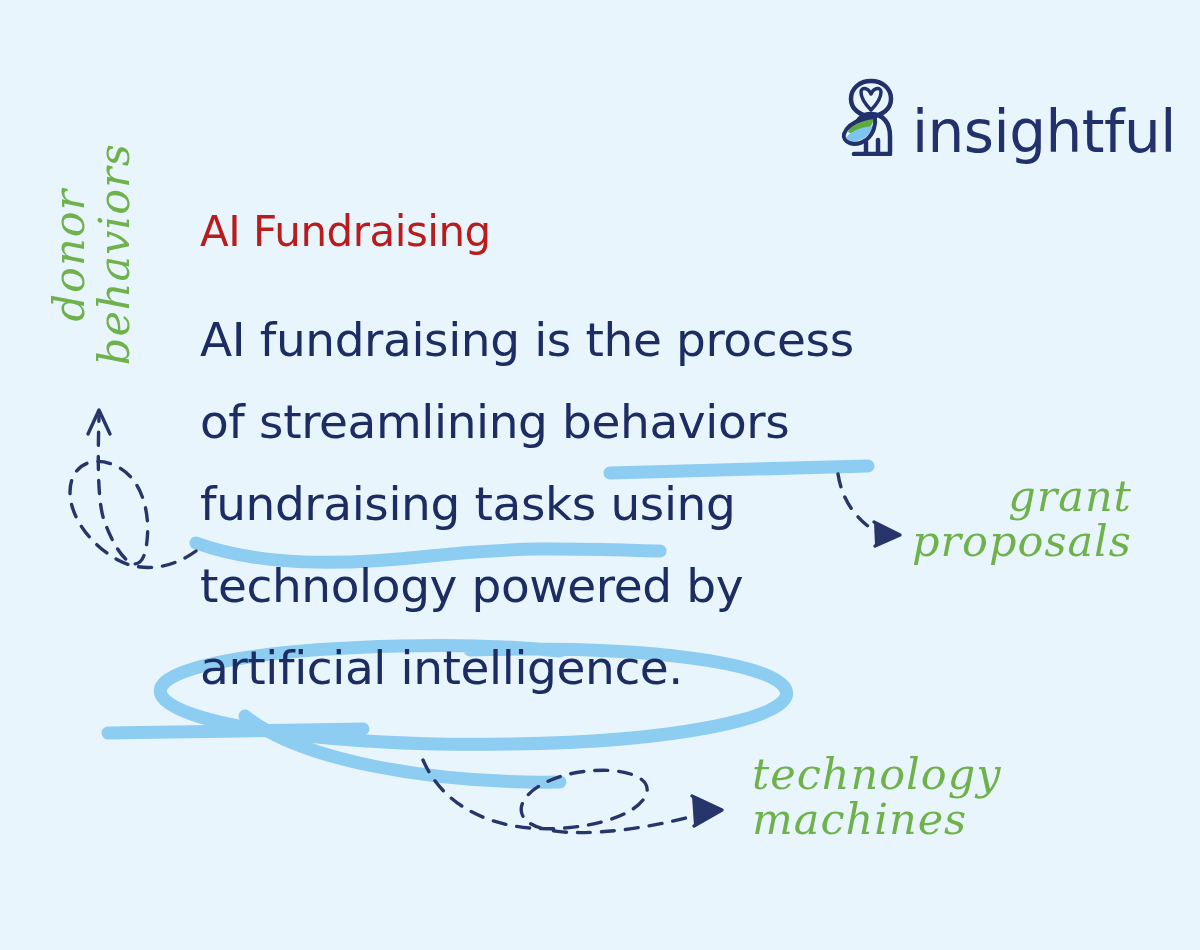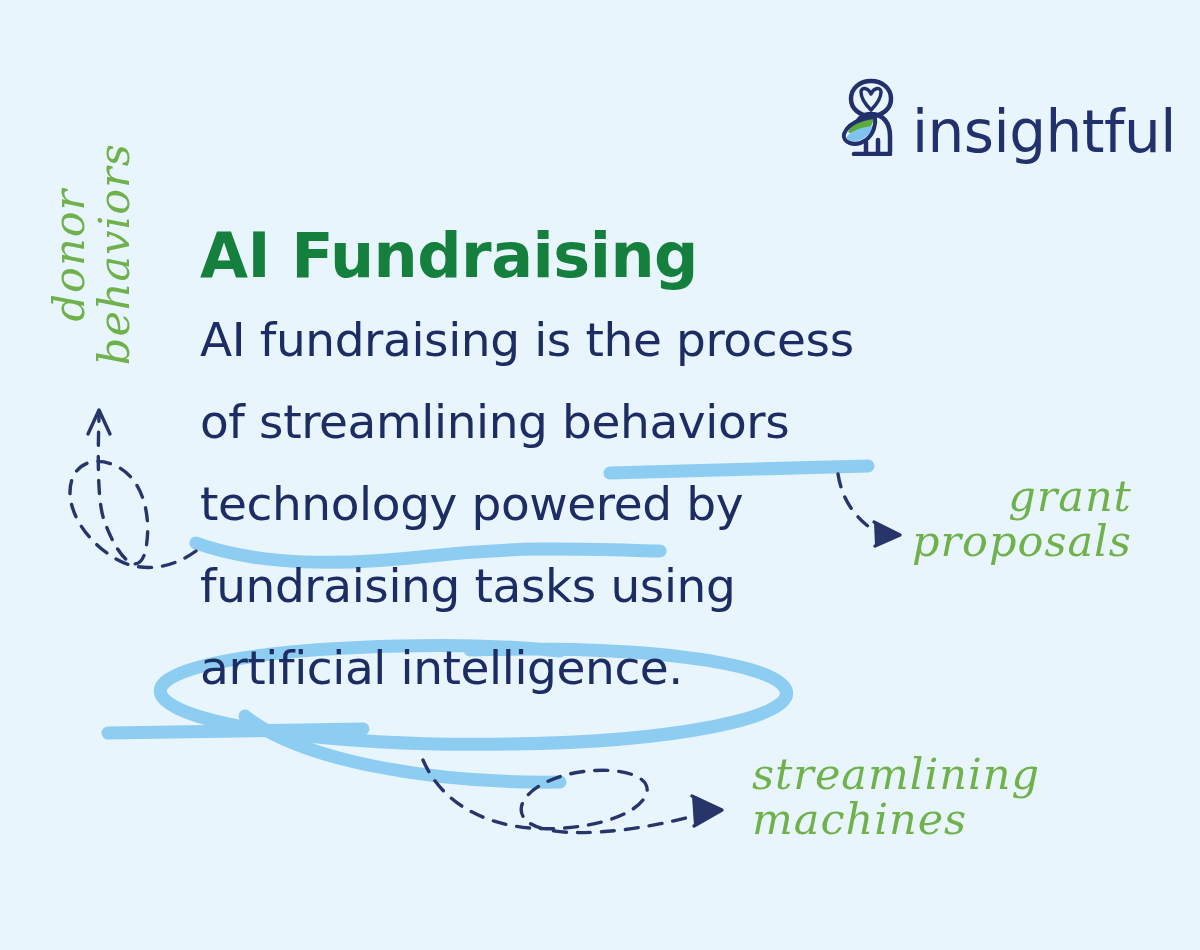--- a/index.html
+++ b/index.html
@@ -57,24 +57,24 @@
     top: 16px;
   }
 
   
   #headline {
     position: absolute;
     left: 200px;
     top: 183px;
     z-index: 4;
     font-family: "DejaVu Sans", sans-serif;
-    font-weight: bold;
-    font-size: 62px;
+    font-weight: normal;
+    font-size: 42px;
     line-height: 1;
-    color: #15803d;
+    color: #b91c1c;
     letter-spacing: -0.5px;
     white-space: nowrap;
   }
   #body-copy {
     position: absolute;
     left: 200px;
     top: 299px;
     width: 820px;
     z-index: 4;
     font-family: "DejaVu Sans", sans-serif;
@@ -203,26 +203,26 @@
       <path d="M14 78 L 50 78" stroke="#22306b" stroke-width="4.5" stroke-linecap="round"></path>
     </svg>
     <span class="wordmark">insightful</span>
   </div>
 
   <h1 id="headline">AI Fundraising</h1>
 
   <div id="body-copy">
     <span class="ln">AI fundraising is the process</span>
     <span class="ln">of streamlining behaviors</span>
+    <span class="ln">fundraising tasks using</span>
     <span class="ln">technology powered by</span>
-    <span class="ln">fundraising tasks using</span>
     <span class="ln">artificial intelligence.</span>
   </div>
 
   <div class="script" id="ann-donor-behaviors">donor  behaviors</div>
 
   <div class="script" id="ann-grant-proposals">grant
 proposals</div>
 
-  <div class="script" id="ann-intelligent-machines">streamlining
+  <div class="script" id="ann-intelligent-machines">technology
 machines</div>
 
 </div>
 
 </body></html>

